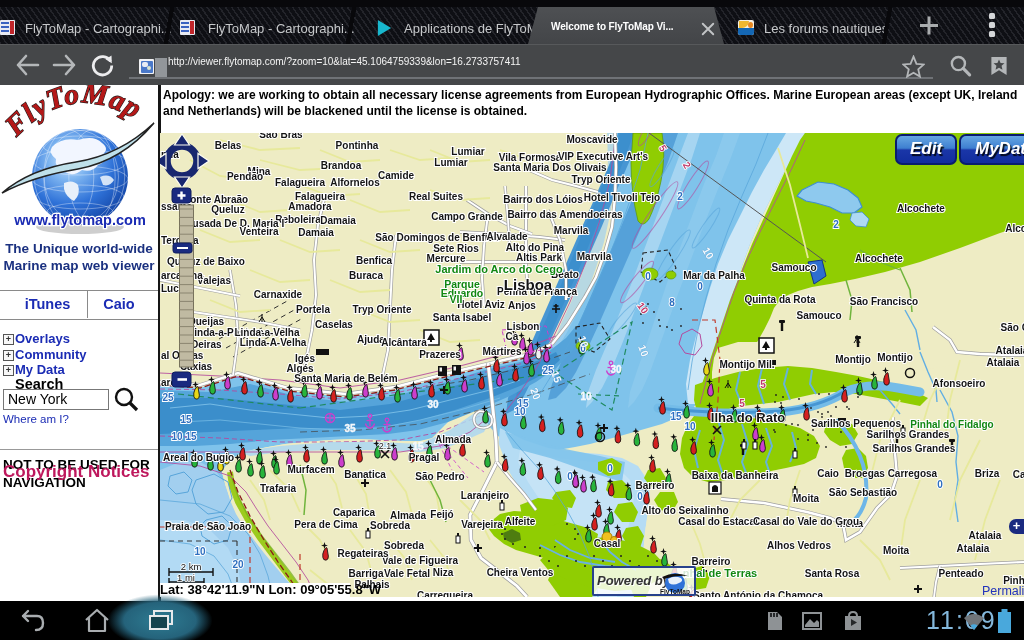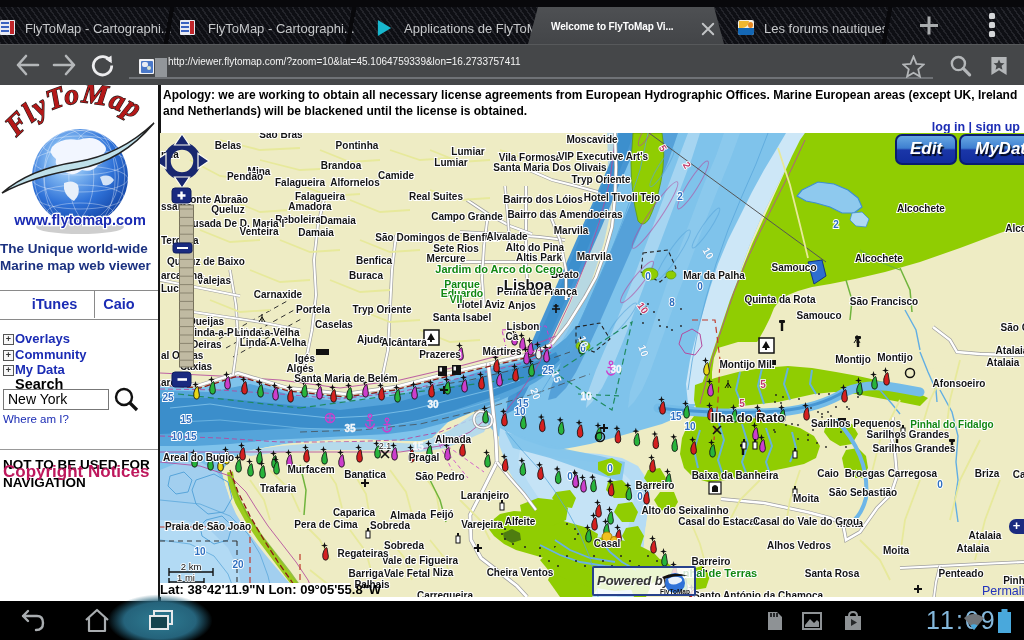--- a/index.html
+++ b/index.html
@@ -15,21 +15,21 @@
  clip-path:polygon(10px 0,186px 0,196px 37px,0 37px);}
 #urlbar{left:0;top:44px;width:1024px;height:41px;background:#454749;border-top:1px solid #57595b;box-sizing:border-box;}
 #urltext{position:absolute;left:168px;top:11px;font-size:10px;color:#f4f4f4;letter-spacing:0;white-space:nowrap;}
 #urlline{position:absolute;left:129px;top:32px;width:804px;height:1.5px;background:#6f7276;}
 #content{left:0;top:85px;width:1024px;height:516px;background:#fff;}
 #sidebar{left:0;top:0;width:158px;height:516px;background:#fff;border-right:3px solid #151515;}
 #apology{left:163px;top:3px;width:859px;height:31px;background:#fff;color:#000;
  font-size:12px;font-weight:bold;line-height:15.5px;letter-spacing:0;}
 #loginrow{left:163px;top:35px;width:857px;height:13px;text-align:right;
  font-size:12.5px;font-weight:bold;color:#1b2cb4;}
-#slogan{left:0;top:155px;width:158px;text-align:left;font-size:13.5px;font-weight:bold;color:#1b3180;line-height:17px;}
+#slogan{left:0;top:155px;width:158px;text-align:center;font-size:13.5px;font-weight:bold;color:#1b3180;line-height:17px;}
 #btnrow{left:0;top:205px;width:158px;height:30px;border-top:1.5px solid #8a8a8a;border-bottom:1.5px solid #8a8a8a;box-sizing:border-box;}
 #btnrow .cell{position:absolute;top:0;height:27px;line-height:27px;text-align:center;
  font-size:14.5px;font-weight:bold;color:#1b2cb4;}
 .navlink{position:absolute;left:3px;font-size:13px;font-weight:bold;color:#1b2cb4;}
 .pbox{display:inline-block;width:9px;height:9px;border:1px solid #555;font-size:9px;line-height:8px;
  text-align:center;color:#333;font-weight:bold;vertical-align:1px;margin-right:1px;background:#f8f8f8;}
 #searchlbl{left:3px;top:291px;font-size:14.5px;font-weight:bold;color:#000;margin-left:12px;}
 #searchbox{left:3px;top:304px;width:100px;height:19px;border:1.5px solid #777;background:#fff;
  font-size:14px;color:#000;line-height:19px;padding-left:4px;}
 #whereami{left:3px;top:328px;font-size:11.5px;font-weight:normal;color:#1b2cb4;}
@@ -148,39 +148,38 @@
           <path d="M100 92 Q109 88 114 95 Q110 102 103 100 Z" fill="#e4eefa" opacity="0.9"></path>
           <path d="M2 108 Q30 84 76 77 Q120 70 154 38 Q122 76 78 84 Q34 91 2 108 Z" fill="#bfe0ea" stroke="#222" stroke-width="1.6"></path>
           <defs>
             <path id="arcp" d="M10 60 Q72 -16 152 46"></path>
           </defs>
           <text font-size="29" font-weight="bold" font-style="italic" fill="#b51818" stroke="#1a1a1a" stroke-width="1.2" paint-order="stroke" font-family="Liberation Serif,serif" letter-spacing="1"><textPath href="#arcp" startOffset="10">FlyToMap</textPath></text>
           <text x="80" y="140" text-anchor="middle" font-size="14.5" font-weight="bold" fill="#1b2cb4" stroke="#ffffff" stroke-width="2.5" paint-order="stroke">www.flytomap.com</text>
         </svg>
 <div id="slogan" class="abs">The Unique world-wide<br>Marine map web viewer</div>
 <div id="btnrow" class="abs">
- <div class="cell" style="left:15px;width:79px;border-right:1.5px solid #8a8a8a;">iTunes</div>
+ <div class="cell" style="left:8px;width:79px;border-right:1.5px solid #8a8a8a;">iTunes</div>
  <div class="cell" style="left:80px;width:78px;">Caio</div>
 </div>
 <div class="navlink" style="top:246px"><span class="pbox">+</span>Overlays</div>
 <div class="navlink" style="top:262px"><span class="pbox">+</span>Community</div>
 <div class="navlink" style="top:277px"><span class="pbox">+</span>My Data</div>
 <div id="searchlbl" class="abs">Search</div>
 <div id="searchbox" class="abs">New York</div>
 <svg class="abs" style="left:112px;top:301px" width="28" height="28" viewBox="0 0 28 28">
  <circle cx="12" cy="11" r="8" fill="none" stroke="#111" stroke-width="2.4"></circle>
  <line x1="18" y1="17" x2="25" y2="24" stroke="#111" stroke-width="3.2"></line>
         </svg>
 <div id="whereami" class="abs">Where am I?</div>
 <div id="sephr" class="abs"></div>
 <div id="notnav" class="abs">NOT TO BE USED FOR<br>NAVIGATION</div>
 <div id="copyr" class="abs">Copyright Notices</div>
 </div>
 <div id="apology" class="abs">Apology: we are working to obtain all necessary license agreements from European Hydrographic Offices. Marine European areas (except UK, Ireland<br>and Netherlands) will be blackened until the license is obtained.</div>
-<div id="loginrow" class="abs">log in | sign up</div>
 </div>
 <div id="maplayer" class="abs" style="left:0;top:0">
 <svg class="abs" style="left:160px;top:133px" width="864" height="464" viewBox="0 0 864 464">
 <rect x="0" y="0" width="864" height="464" fill="#eeecc4"></rect>
 <path d="M0 252 L40 255 L78 243 L128 258 L185 264 L235 257 L285 244 L335 232 L370 224 L392 214 L408 194 L425 167 L436 147 L445 122 L452 97 L455 67 L456 37 L455 0 L645 0 L636 19 L624 39 L612 63 L600 87 L590 111 L582 133 L576 155 L569 177 L562 199 L554 221 L546 243 L540 259 L537 271 L528 279 L516 285 L502 291 L488 295 L474 299 L460 303 L445 307 L430 311 L415 314 L398 317 L380 318 L364 316 L350 311 L338 303 L329 293 L323 282 L319 273 L312 272 L304 276 L296 284 L288 294 L279 302 L268 307 L255 309 L240 308 L220 307 L195 306 L170 307 L145 309 L125 311 L108 314 L92 317 L78 322 L68 329 L62 339 L66 357 L74 375 L86 393 L100 412 L114 429 L128 447 L140 461 L143 464 L0 464 Z" fill="#7fc3eb"></path>
 <path d="M0 337 L20 329 L40 329 L55 337 L64 349 L70 365 L78 381 L90 399 L104 417 L118 433 L132 451 L140 461 L143 464 L0 464 Z" fill="#a2cfef"></path>
 <path d="M0 387 L25 387 L50 397 L68 415 L78 435 L82 457 L83 464 L0 464 Z" fill="#b5dcf4" opacity="0.85"></path>
 <path d="M340 295 L364 307 L388 315 L414 319 L440 321 L462 325 L478 333 L486 345 L490 361 L488 379 L485 399 L483 423 L481 447 L480 464 L424 464 L418 445 L406 423 L392 401 L376 379 L360 357 L347 335 L338 315 Z" fill="#b5dcf4"></path>
 <path d="M360 317 L400 325 L436 329 L458 335 L470 347 L474 365 L470 387 L464 411 L460 435 L458 457 L457 464 L436 464 L430 445 L418 421 L402 397 L384 373 L368 349 L358 329 Z" fill="#c6e3f6" opacity="0.9"></path>
 <path d="M345 299 L400 315 L440 323 L465 329 L462 349 L430 339 L390 325 L353 315 Z" fill="#7fc3eb" opacity="0.9"></path>

